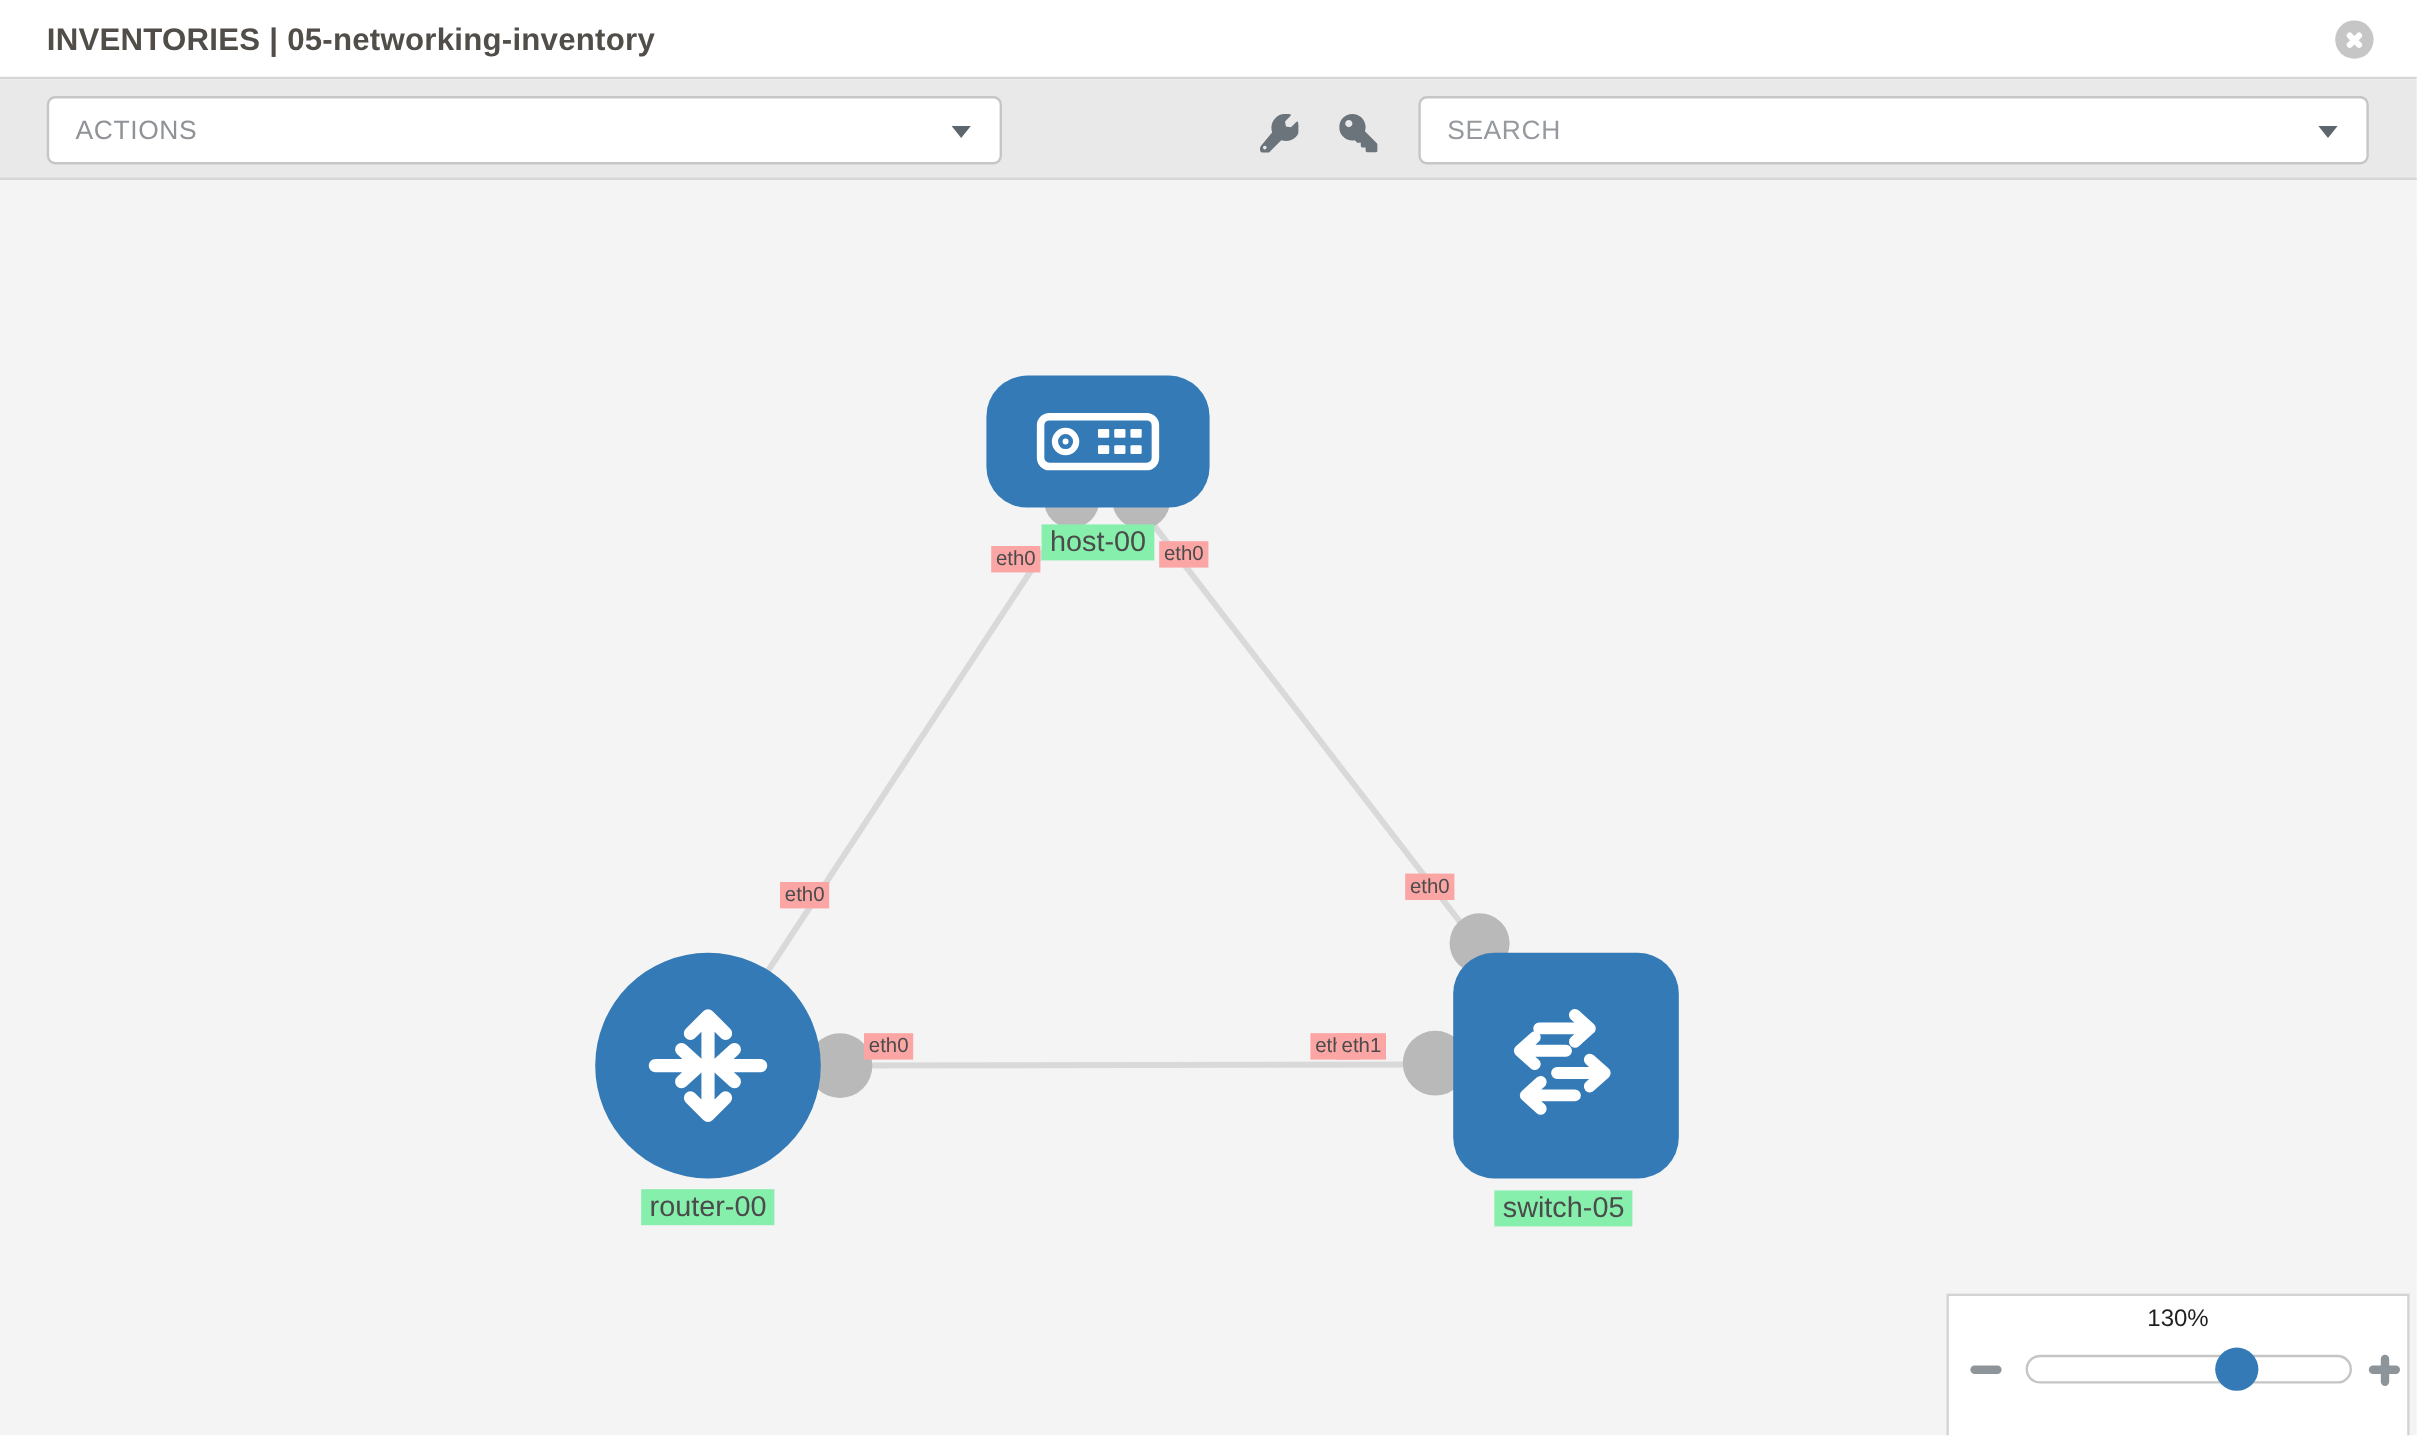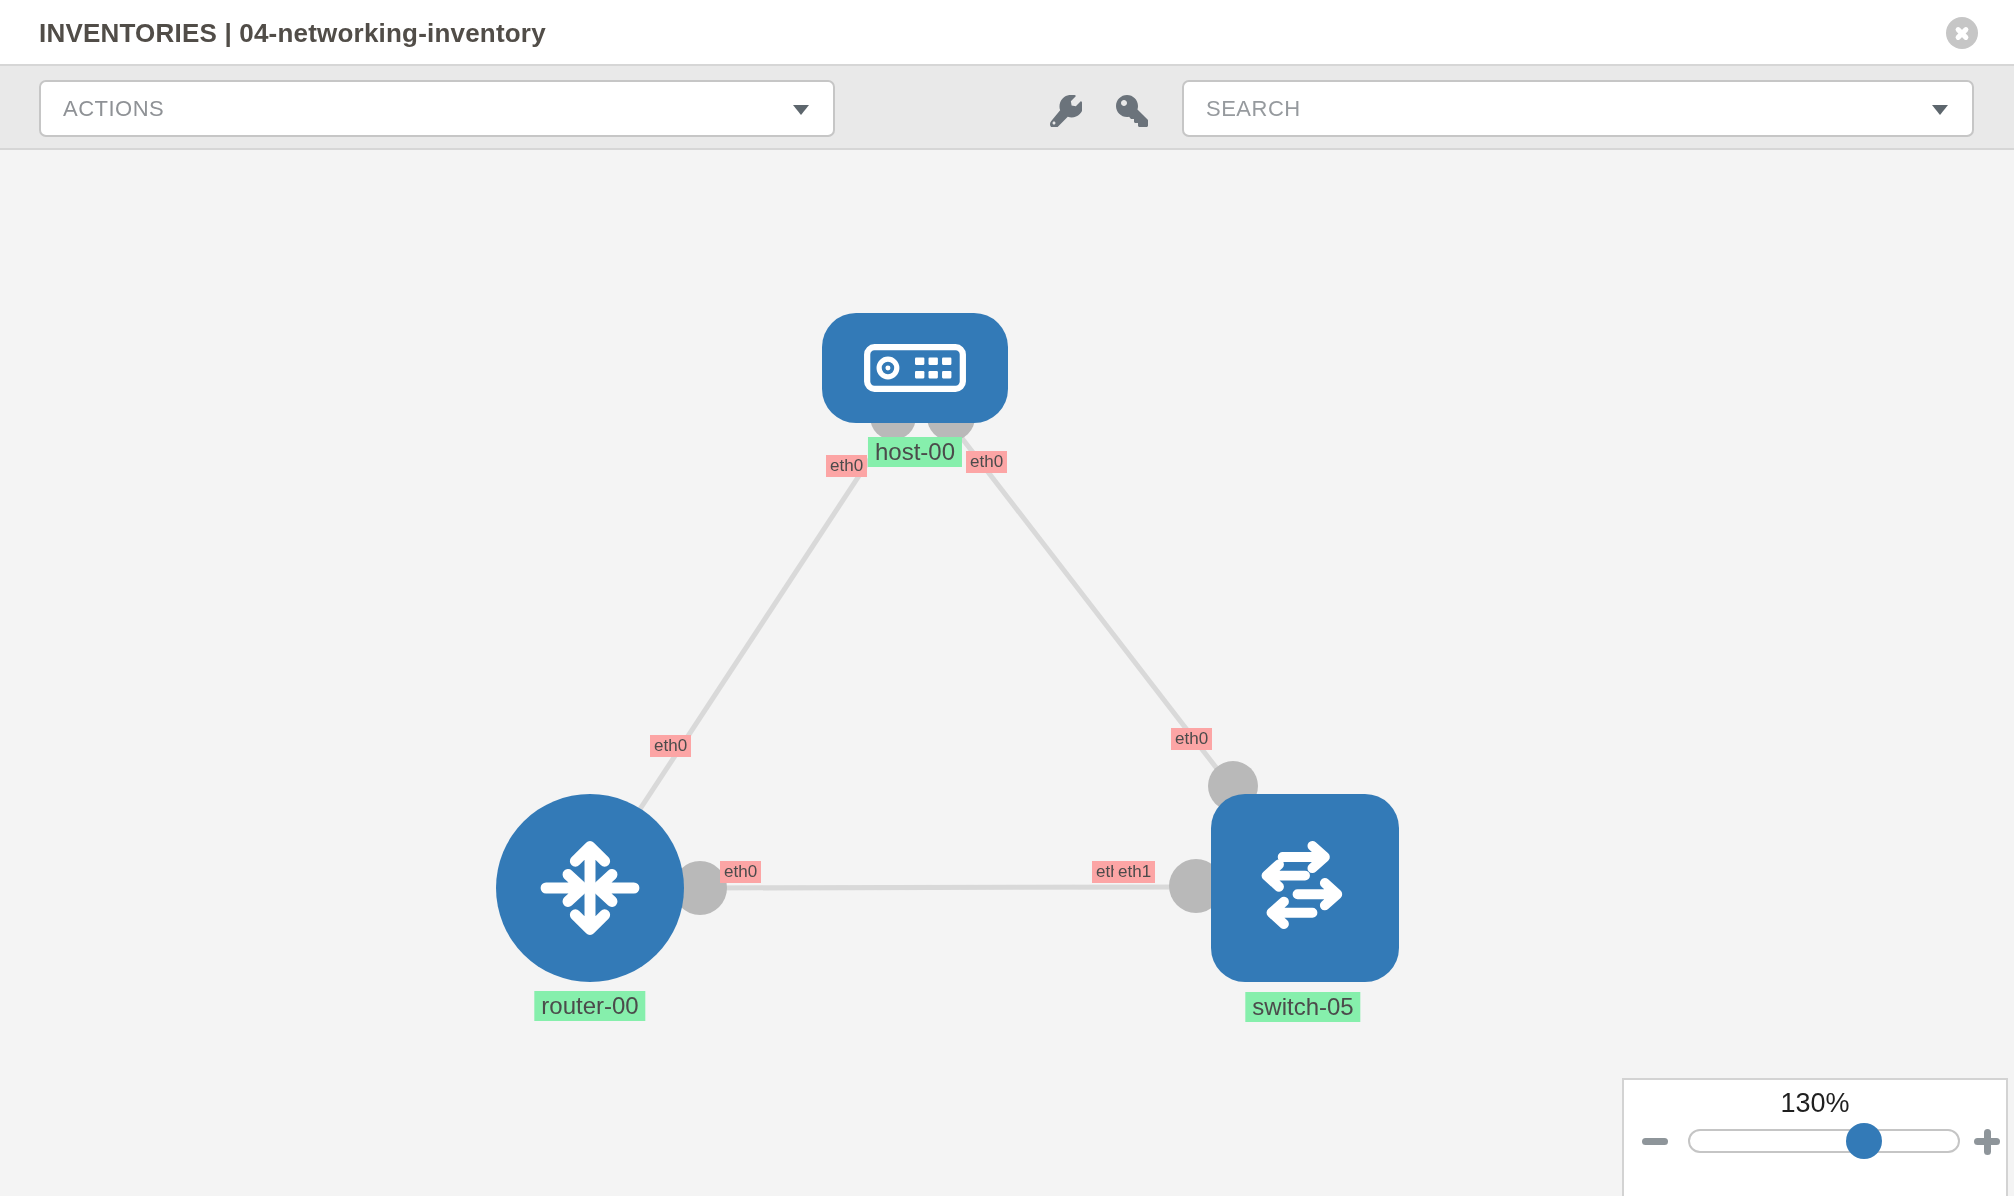--- a/index.html
+++ b/index.html
@@ -51,33 +51,33 @@
   .chip-router-top  { left: 650px;  top: 585px; }
   .chip-switch-top  { left: 1171px; top: 578px; }
   .chip-mid-left    { left: 720px;  top: 711px; }
   .chip-mid-back    { left: 1092px; top: 711px; }
   .chip-mid-front   { left: 1114px; top: 711px; }
 
   
   .zoom-panel { position: absolute; left: 1622px; top: 928px; width: 386px; height: 146px;
                 background: #fff; border: 2px solid #d3d3d3; }
   .zoom-value { position: absolute; left: 0; top: 8px; width: 100%; text-align: center;
-                font-size: 27px; color: #1f1f1f; }
+                font-size: 20px; color: #1f1f1f; }
   .zoom-minus { position: absolute; left: 18px; top: 58px; width: 26px; height: 7px; border-radius: 4px; background: #8e959a; cursor: pointer; }
   .zoom-plus  { position: absolute; left: 350px; top: 58px; width: 26px; height: 7px; border-radius: 4px; background: #8e959a; cursor: pointer; }
   .zoom-plus::after { content: ""; position: absolute; left: 9.5px; top: -9.5px; width: 7px; height: 26px; border-radius: 4px; background: #8e959a; }
   .zoom-track { position: absolute; left: 64px; top: 49px; width: 272px; height: 24px;
                 background: #fff; border: 2px solid #c5c5c5; border-radius: 13px; cursor: pointer; }
   .zoom-thumb { position: absolute; left: 222px; top: 43px; width: 36px; height: 36px; border-radius: 50%; background: #337ab7; cursor: grab; }
 </style>
 </head>
 <body>
 
 <div class="header">
-  <span class="header-title">INVENTORIES | 04-networking-inventory</span>
+  <span class="header-title">INVENTORIES | 05-networking-inventory</span>
   <div class="close-btn">
     <span class="bar b1"></span>
     <span class="bar b2"></span>
   </div>
 </div>
 
 <div class="toolbar">
   <div class="select-box actions-box">
     <span class="select-label">ACTIONS</span>
     <span class="caret"></span>

